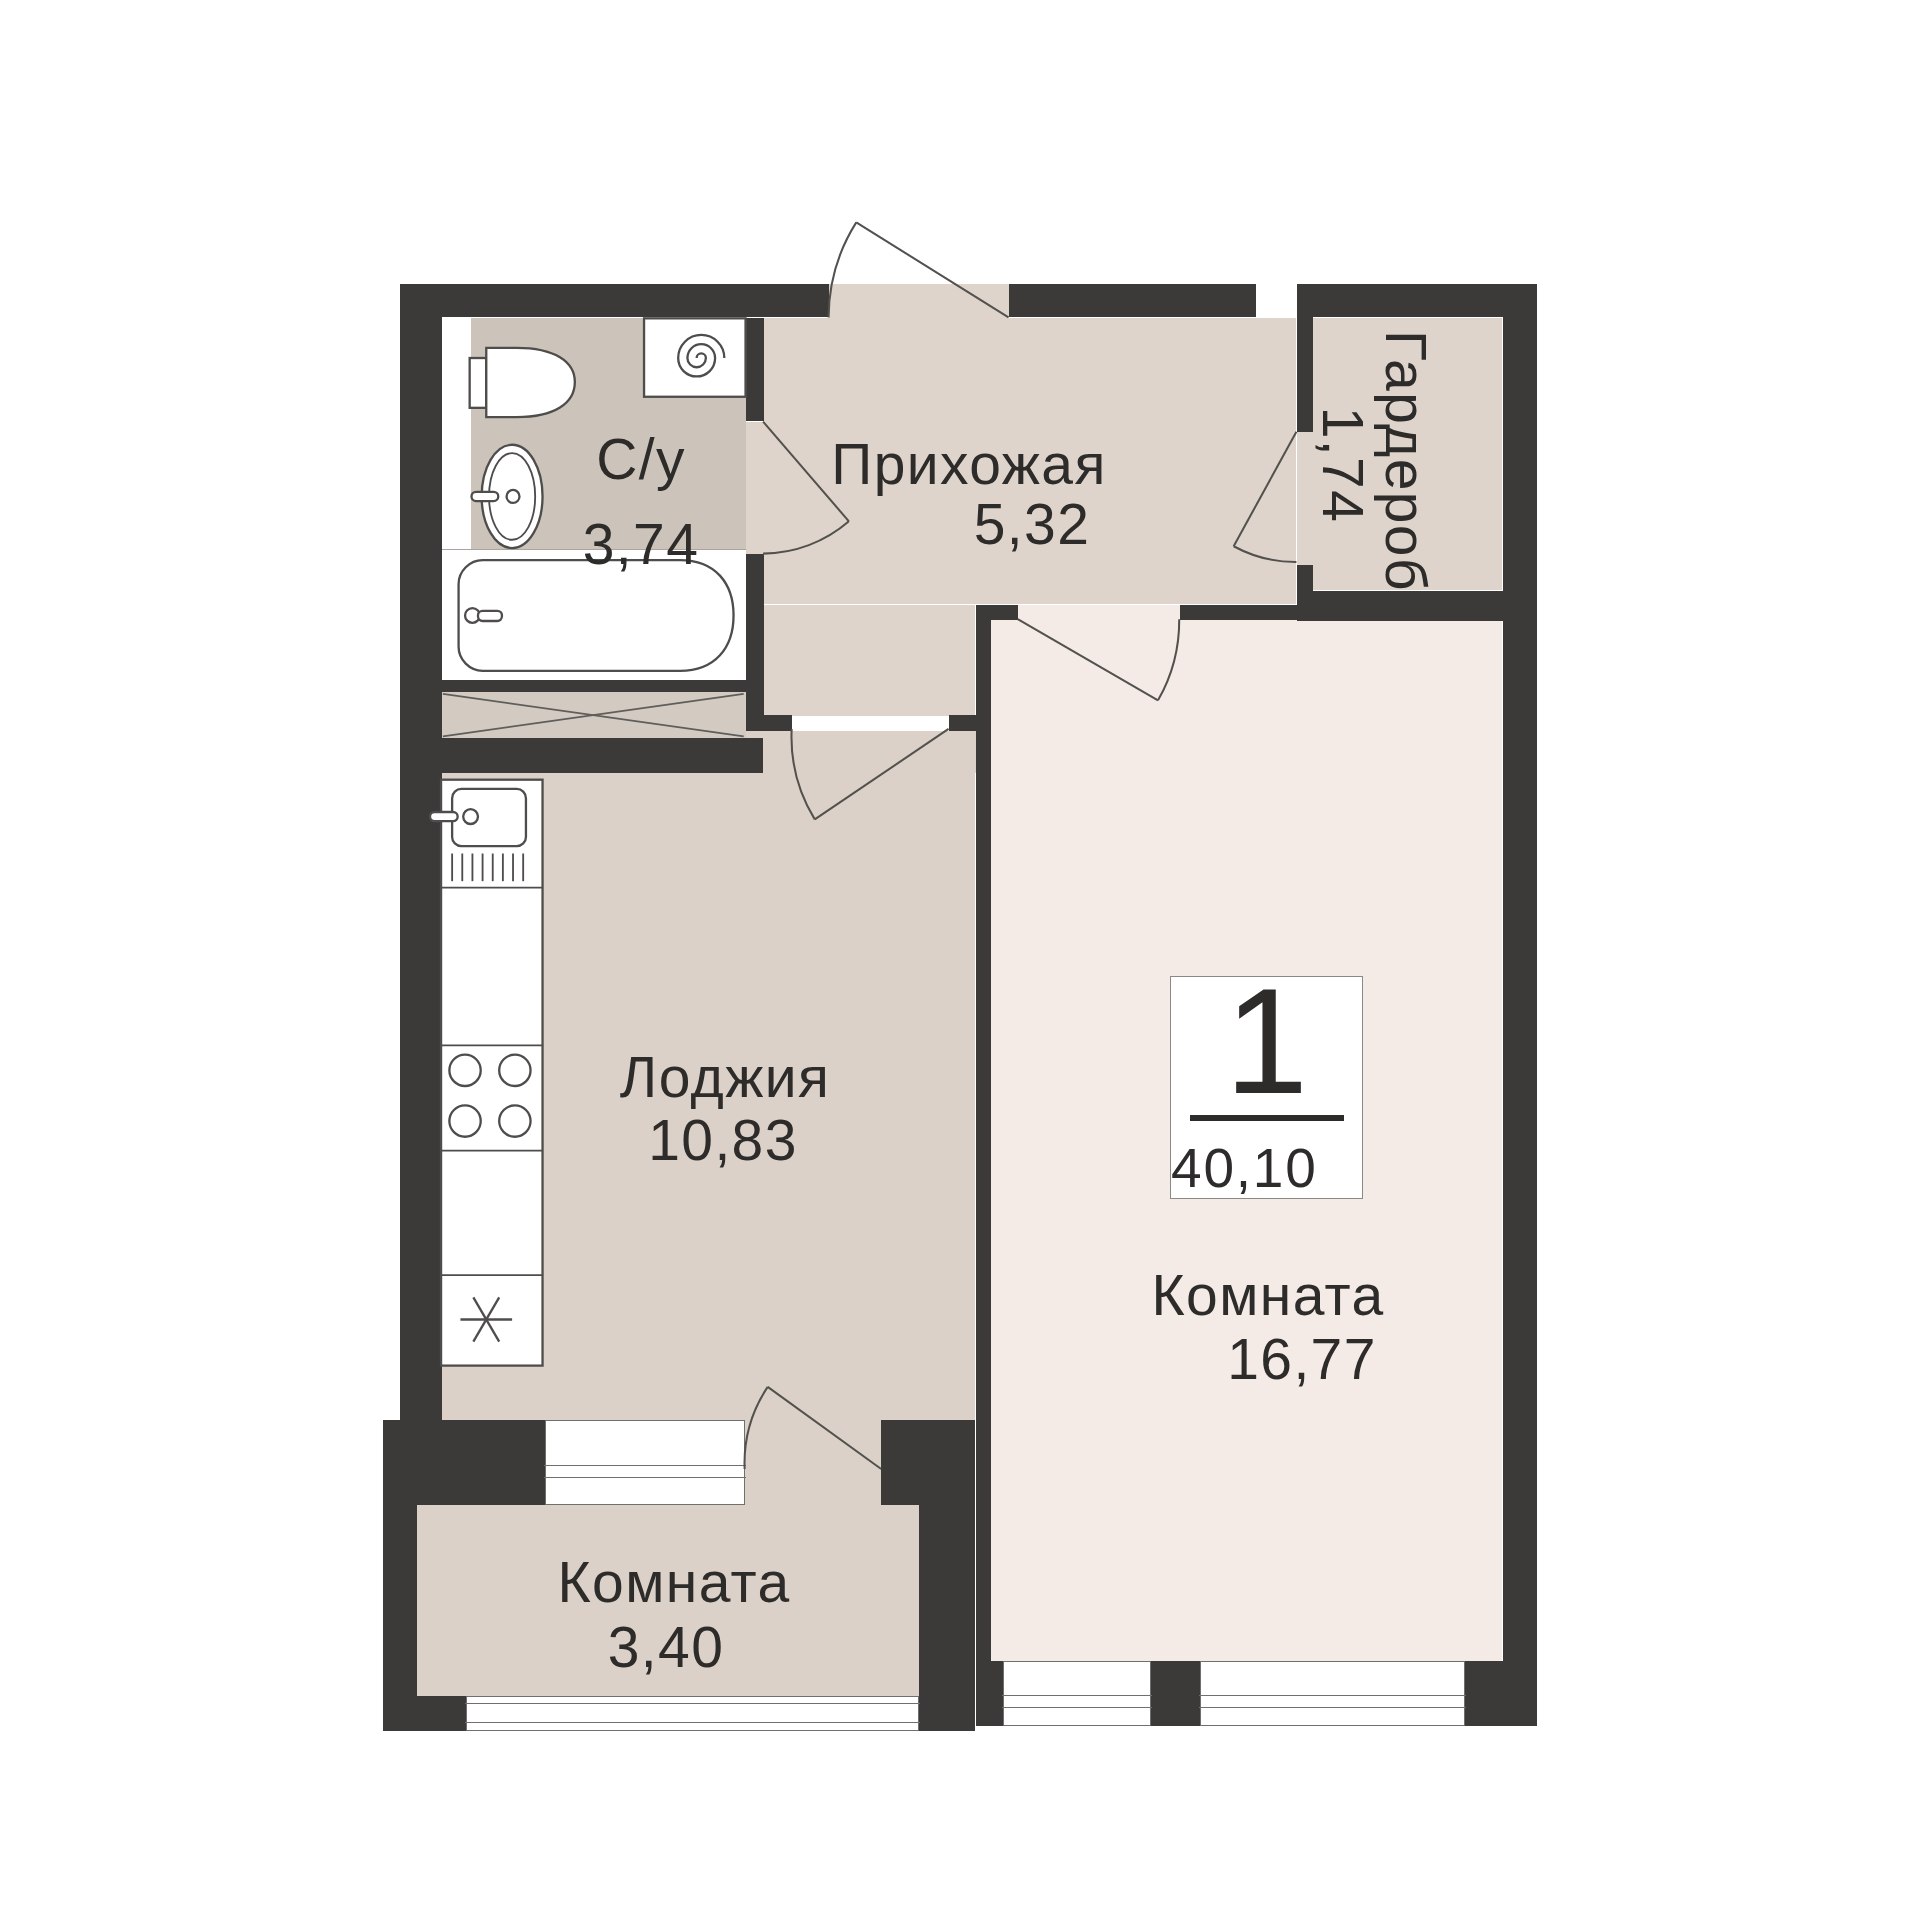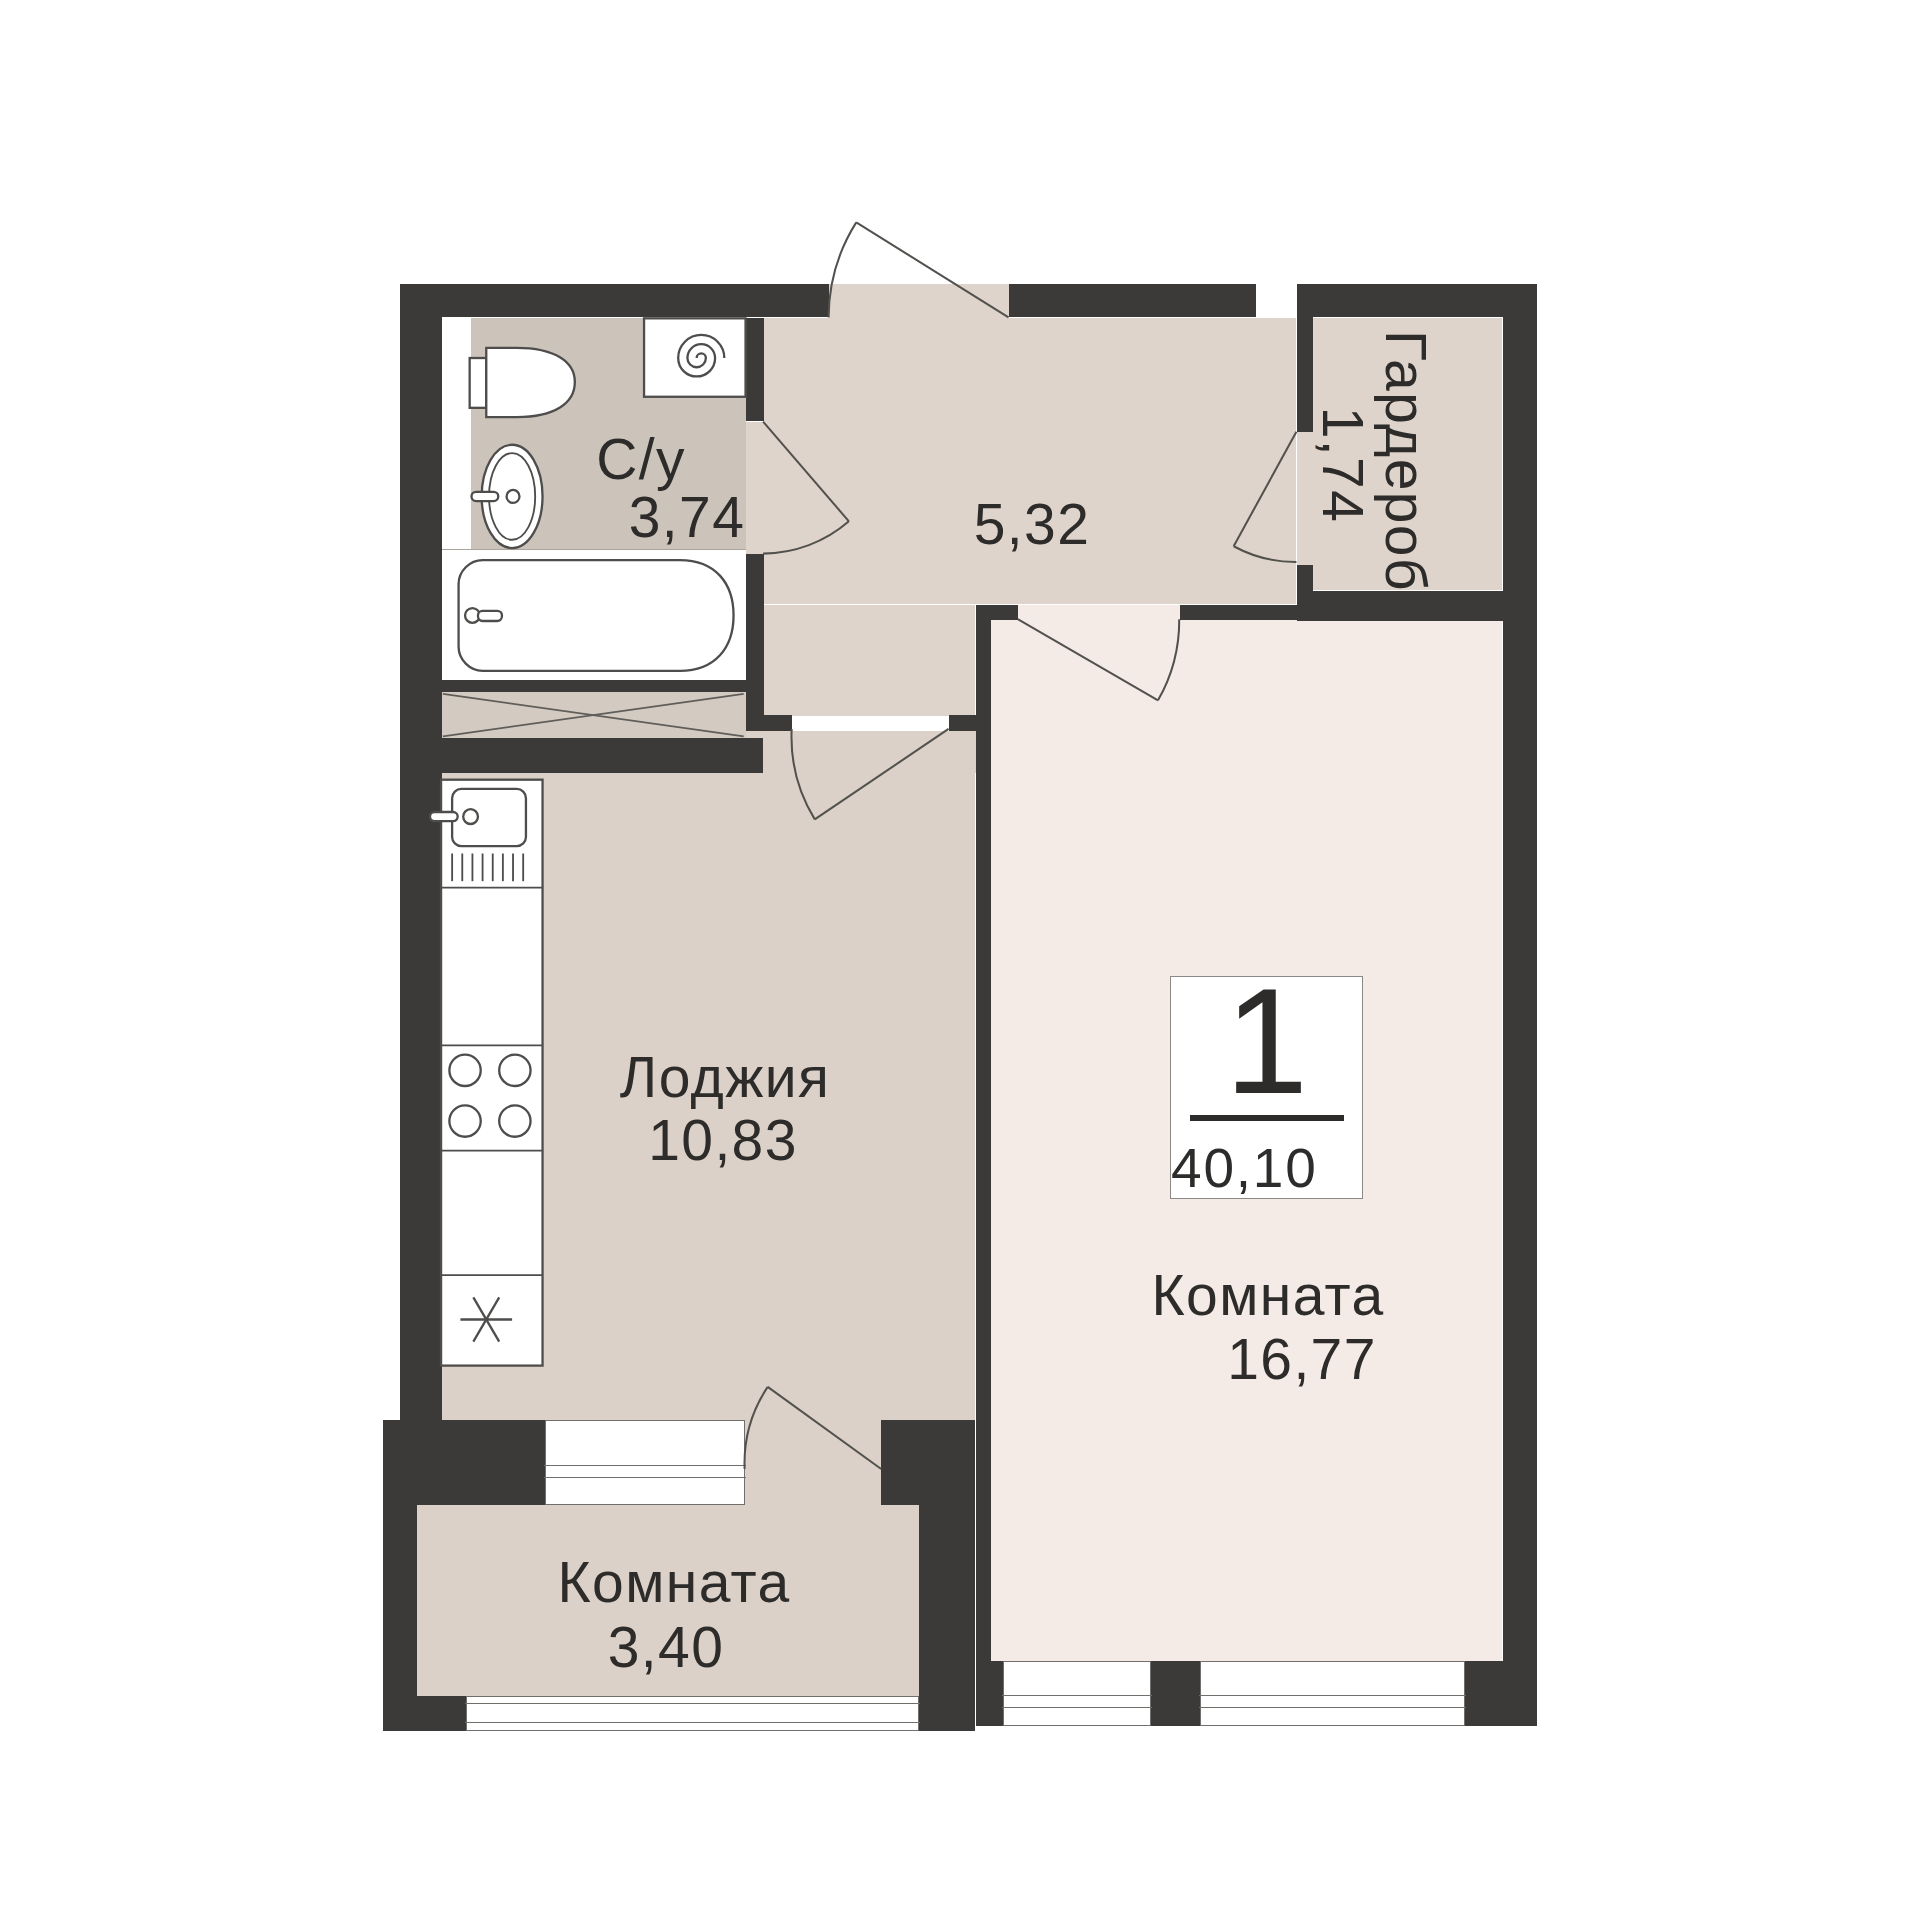--- a/index.html
+++ b/index.html
@@ -208,22 +208,23 @@
       <path d="M 1028 790 L 883 888"></path>
       <path d="M 858 790 A 172 172 0 0 0 883 888"></path>
     </g>
     <g stroke="#52514d" stroke-width="2.2" fill="none">
       <path d="M 955 1592 L 832 1503"></path>
       <path d="M 807 1592 A 150 150 0 0 1 832 1503"></path>
     </g>
   </svg>
 
   <div class="lbl" style="left:641px;top:459px;">С/у</div>
-  <div class="lbl" style="left:641px;top:517px;margin-left:46px;">3,74</div>
-
+  <div class="lbl" style="left:641px;top:544px;">3,74</div>
+
+  <div class="lbl" style="left:969px;top:464px;">Прихожая</div>
   <div class="lbl" style="left:1032px;top:524px;">5,32</div>
 
   <div class="lbl vert" style="left:1406px;top:461px;">Гардероб</div>
   <div class="lbl vert" style="left:1343px;top:465px;">1,74</div>
 
   <div class="lbl" style="left:725px;top:1077px;">Лоджия</div>
   <div class="lbl" style="left:723px;top:1140px;">10,83</div>
 
   <div class="lbl" style="left:1268px;top:1295px;">Комната</div>
   <div class="lbl" style="left:1266px;top:1359px;margin-left:36px;">16,77</div>

